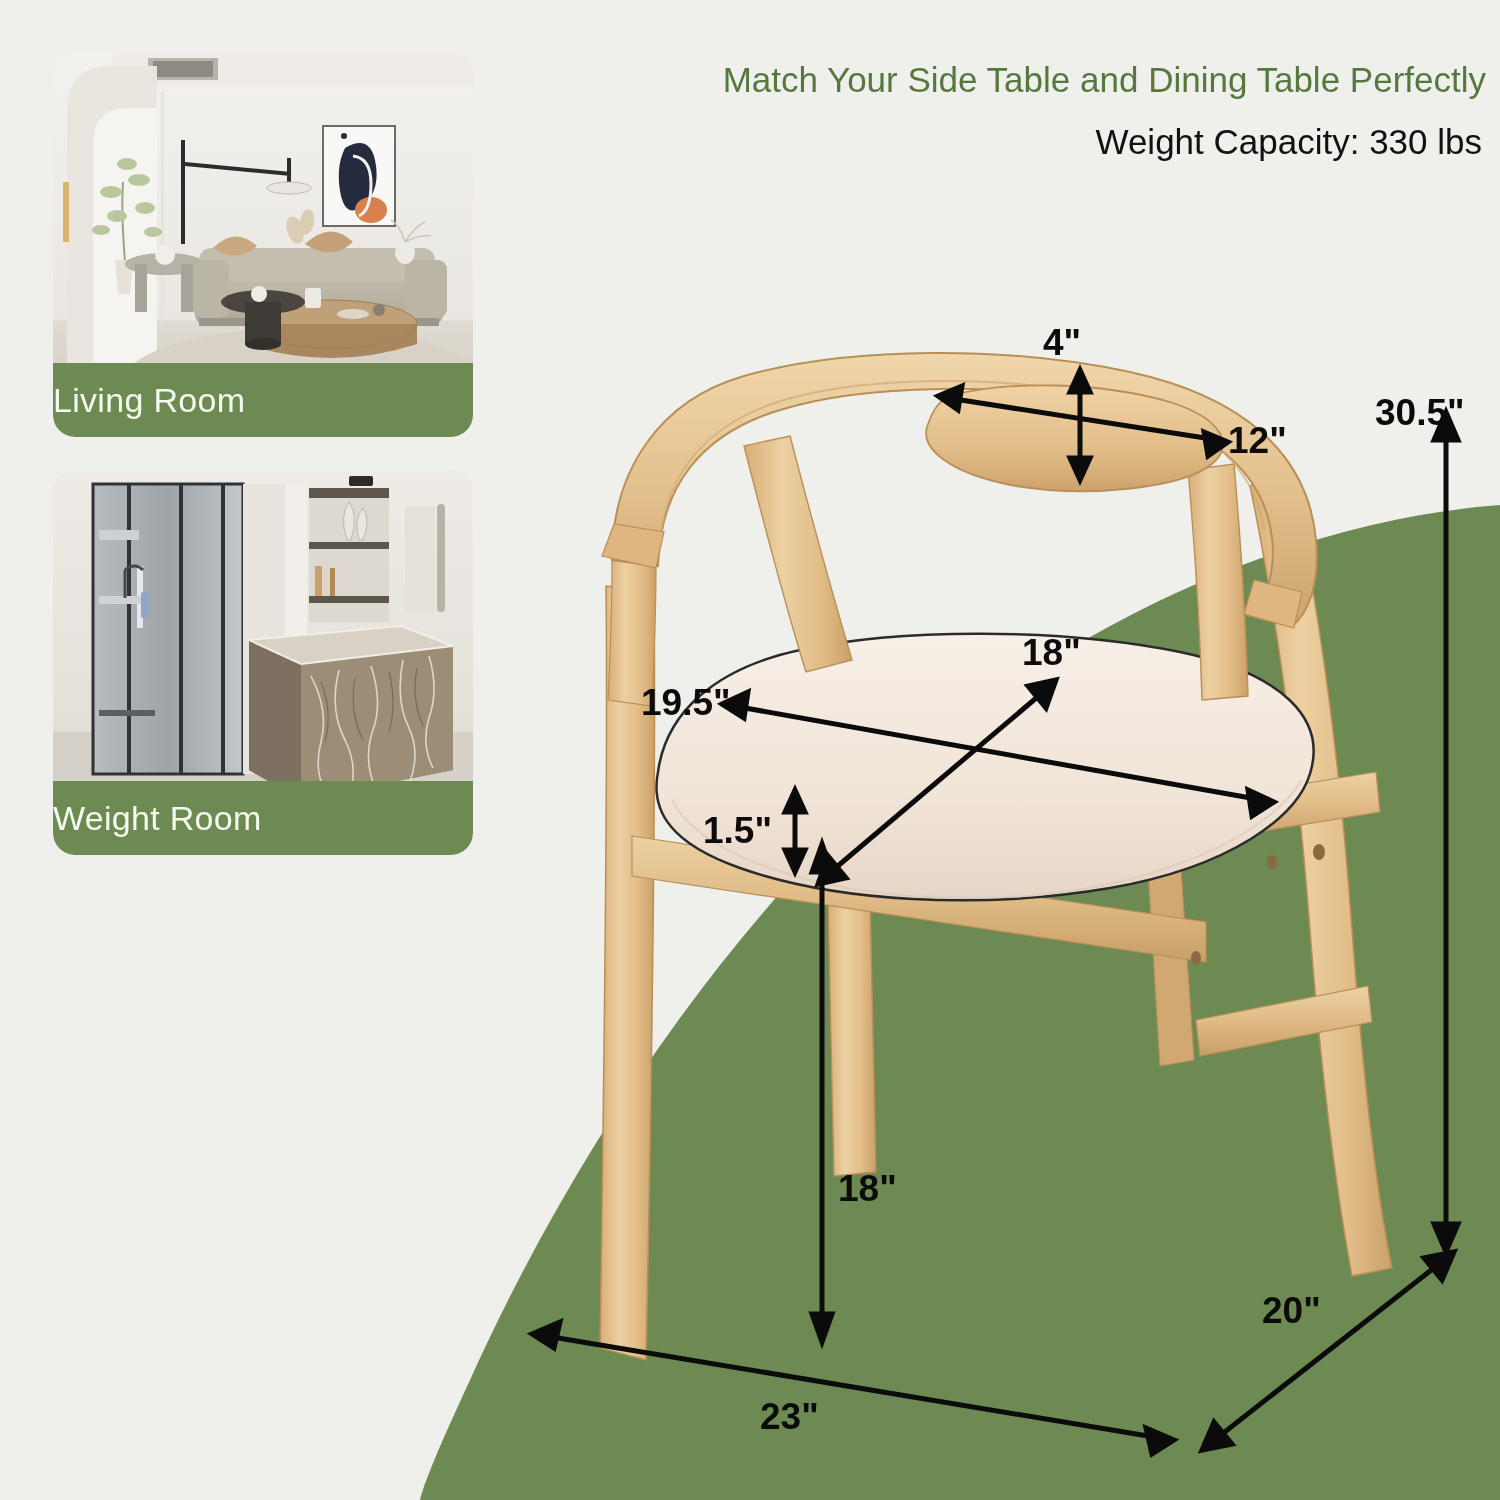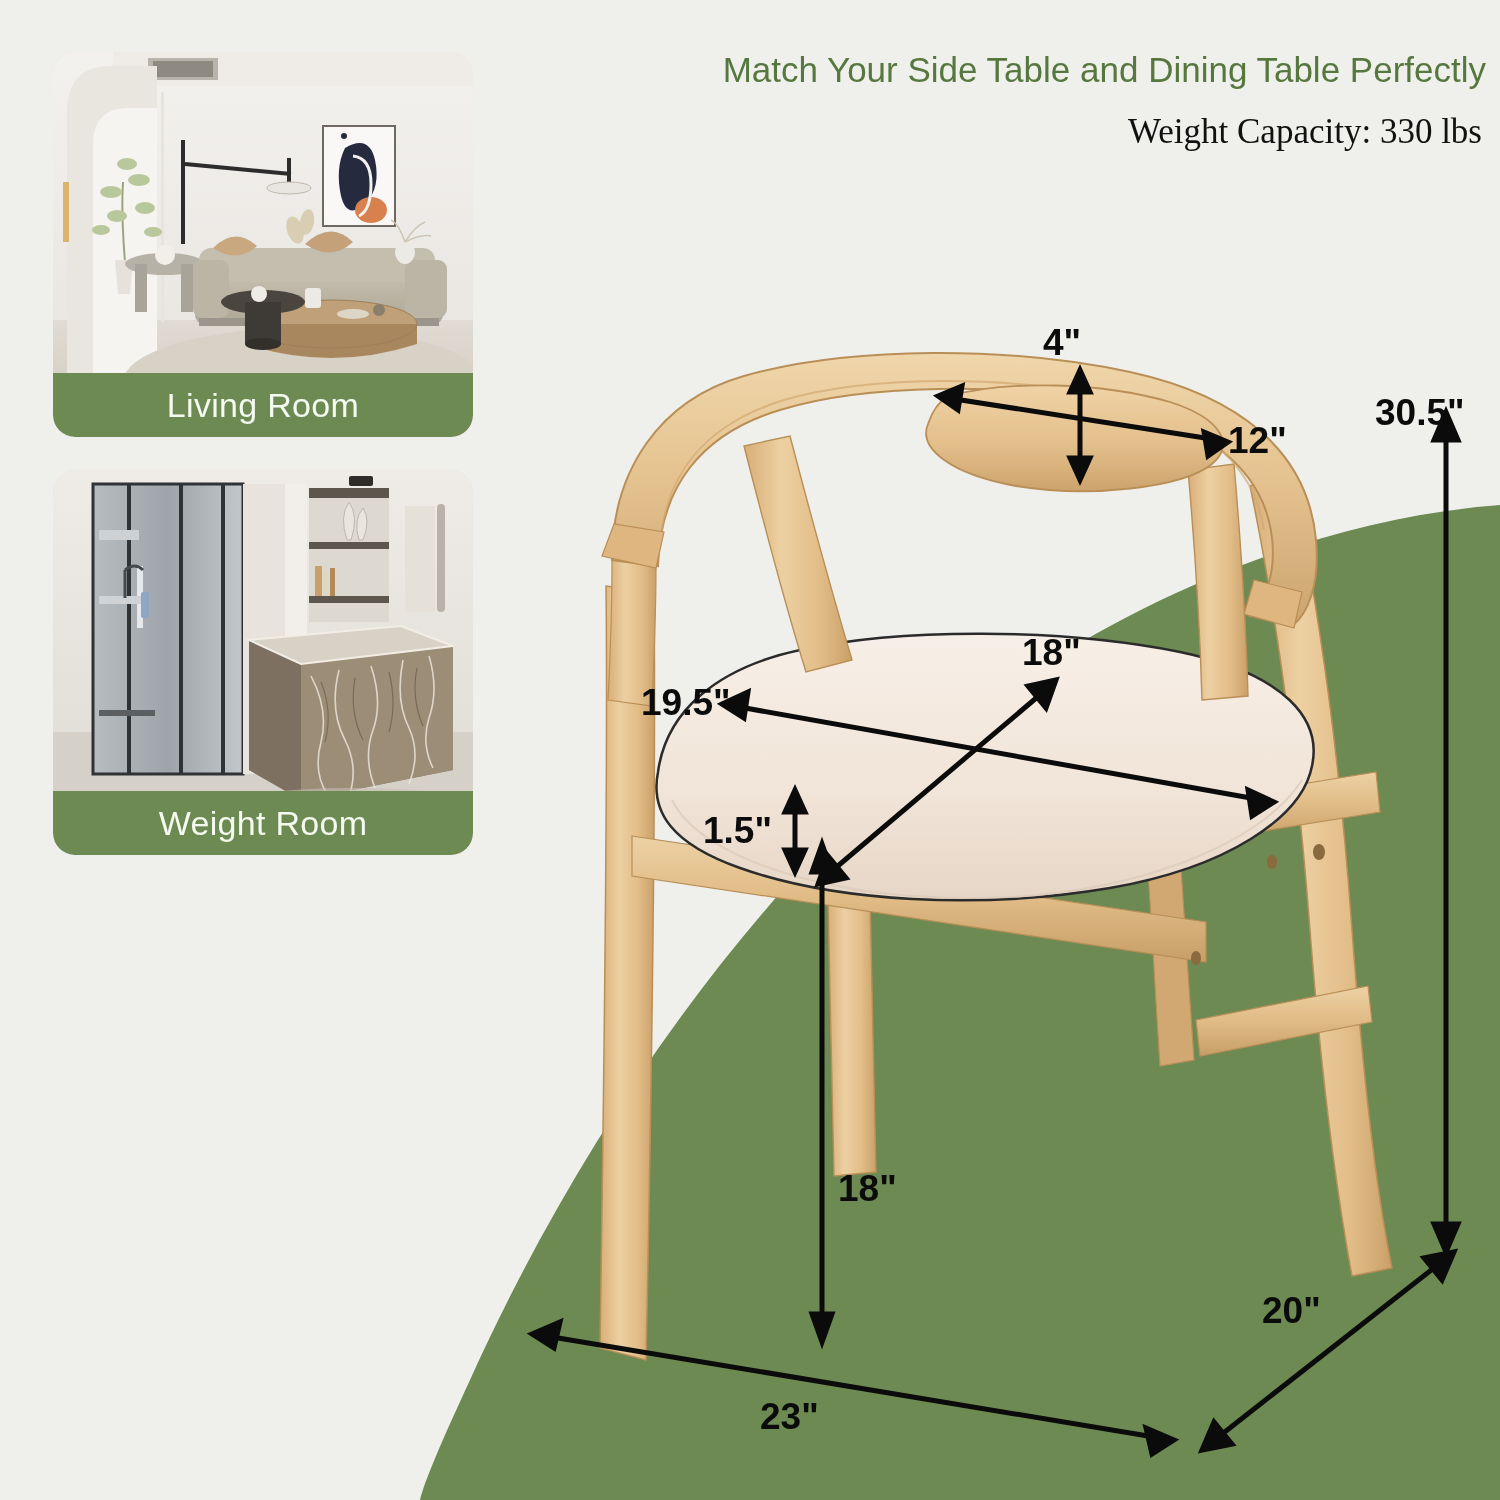--- a/index.html
+++ b/index.html
@@ -16,41 +16,41 @@
   .ground{position:absolute;left:0;top:0;width:1500px;height:1500px;}
 
   
   .header{position:absolute;left:500px;top:32px;width:990px;text-align:center;}
   .title{
     font-size:73px;font-weight:bold;color:#4f7040;
     letter-spacing:-0.5px;line-height:1.0;white-space:nowrap;
     text-align:right;padding-right:6px;
   }
   .subtitle{
-    font-size:35px;color:#56783f;margin-top:18px;
+    font-size:35px;color:#56783f;margin-top:28px;
     white-space:nowrap;text-align:right;padding-right:4px;
   }
   .capacity{
     font-size:35px;color:#111;margin-top:22px;font-weight:500;
-    white-space:nowrap;text-align:right;padding-right:8px;font-family:Liberation Serif, serif;
+    white-space:nowrap;text-align:right;padding-right:8px;
   }
 
   
   .card{
     position:absolute;width:420px;height:385px;
     border-radius:22px;overflow:hidden;
     background:#dfe0dc;
   }
   .card1{left:53px;top:52px;}
   .card2{left:53px;top:470px;}
   .card .photo{position:absolute;left:0;top:0;width:420px;height:385px;}
   .card .band{
-    position:absolute;left:0;bottom:0;width:420px;height:64px;
+    position:absolute;left:0;bottom:0;width:420px;height:74px;
     background:#6d8a52;
-    display:flex;align-items:center;justify-content:center;
+    display:flex;align-items:center;
     border-bottom-left-radius:22px;border-bottom-right-radius:22px;
   }
   .card .band span{
     color:#f4faf0;font-size:34px;font-weight:500;letter-spacing:0.3px;
   }
 
   
   .dim{
     position:absolute;color:#0b0b0b;font-weight:bold;
     font-family:"Liberation Sans", sans-serif;

